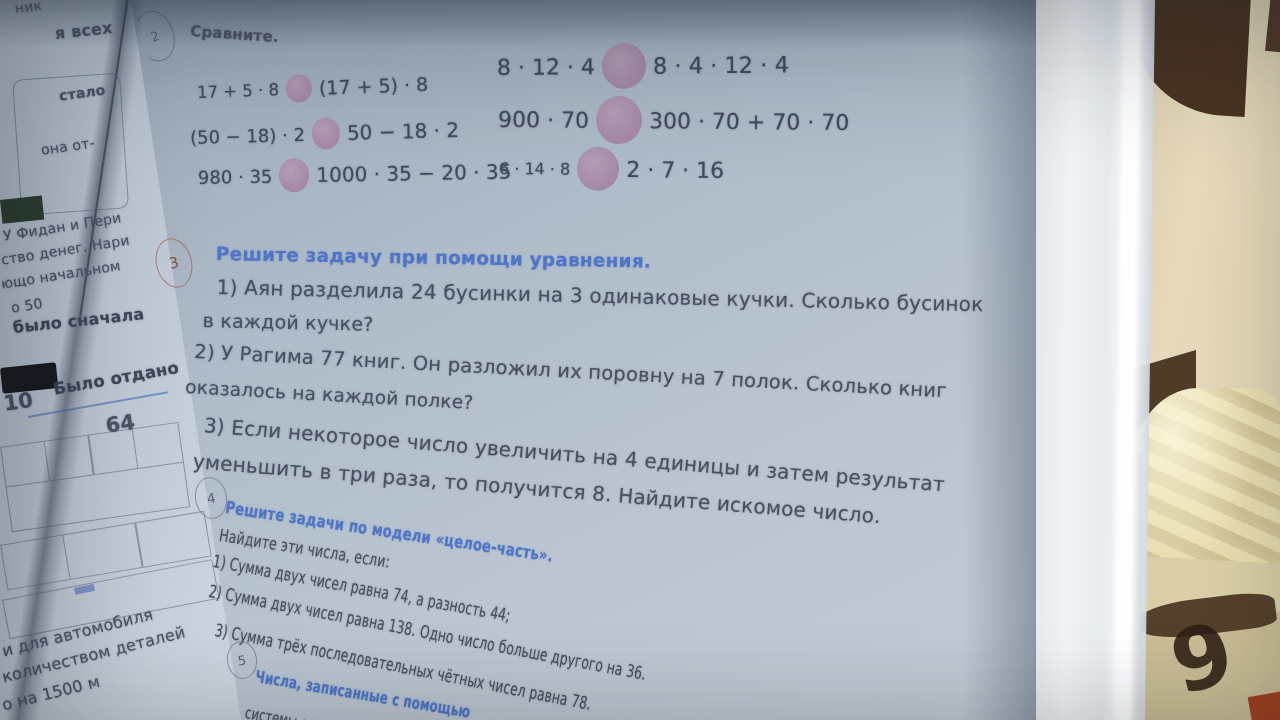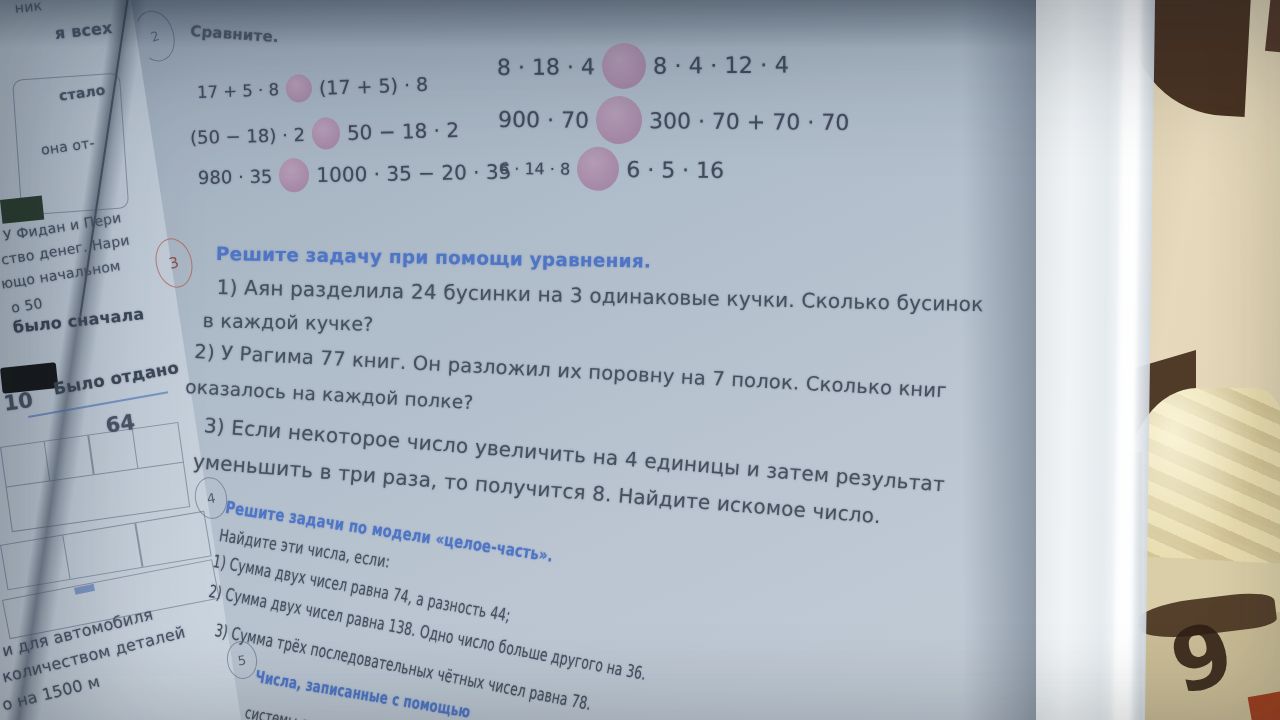--- a/index.html
+++ b/index.html
@@ -165,33 +165,33 @@
       <span class="dot d30"></span>
       <span class="expr" style="font-size:20px;">50 − 18 · 2</span>
     </div>
     <div class="cmp-row" style="left:198px;top:160px;transform:rotate(-1deg);">
       <span class="expr" style="font-size:18px;">980 · 35</span>
       <span class="dot d32"></span>
       <span class="expr" style="font-size:20px;">1000 · 35 − 20 · 35</span>
     </div>
 
     <div class="cmp-row" style="left:497px;top:44px;transform:rotate(-0.5deg);">
-      <span class="expr" style="font-size:22px;">8 · 18 · 4</span>
+      <span class="expr" style="font-size:22px;">8 · 12 · 4</span>
       <span class="dot d44"></span>
       <span class="expr" style="font-size:22.5px;">8 · 4 · 12 · 4</span>
     </div>
     <div class="cmp-row" style="left:498px;top:95px;transform:rotate(0.5deg);">
       <span class="expr" style="font-size:22px;">900 · 70</span>
       <span class="dot d46"></span>
       <span class="expr" style="font-size:22px;">300 · 70 + 70 · 70</span>
     </div>
     <div class="cmp-row" style="left:499px;top:146px;transform:rotate(0.5deg);">
       <span class="expr" style="font-size:16px;">6 · 14 · 8</span>
       <span class="dot d42"></span>
-      <span class="expr" style="font-size:22px;">6 · 5 · 16</span>
+      <span class="expr" style="font-size:22px;">2 · 7 · 16</span>
     </div>
 
     <div class="num-circle nc-red" style="left:156px;top:238px;width:34px;height:48px;transform:rotate(-14deg);font-size:15px;">
       <span>3</span>
     </div>
     <div class="t blue" style="left:216px;top:243px;font-size:18.5px;transform:rotate(1deg);">Решите задачу при помощи уравнения.</div>
 
     <div class="t" style="left:217px;top:275px;font-size:20px;transform:rotate(1.3deg);">1) Аян разделила 24 бусинки на 3 одинаковые кучки. Сколько бусинок</div>
     <div class="t" style="left:203px;top:309px;font-size:19px;transform:rotate(1.3deg);">в каждой кучке?</div>
 

